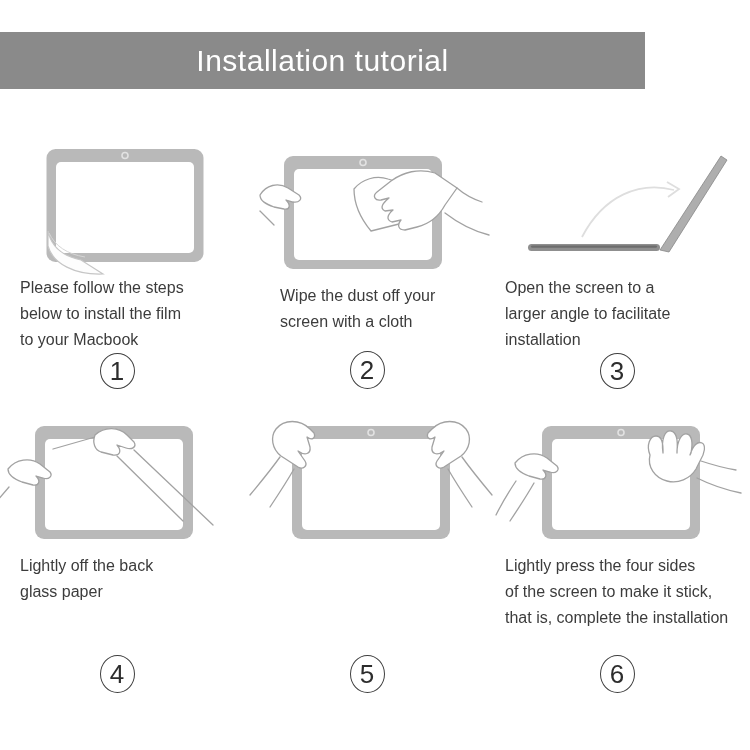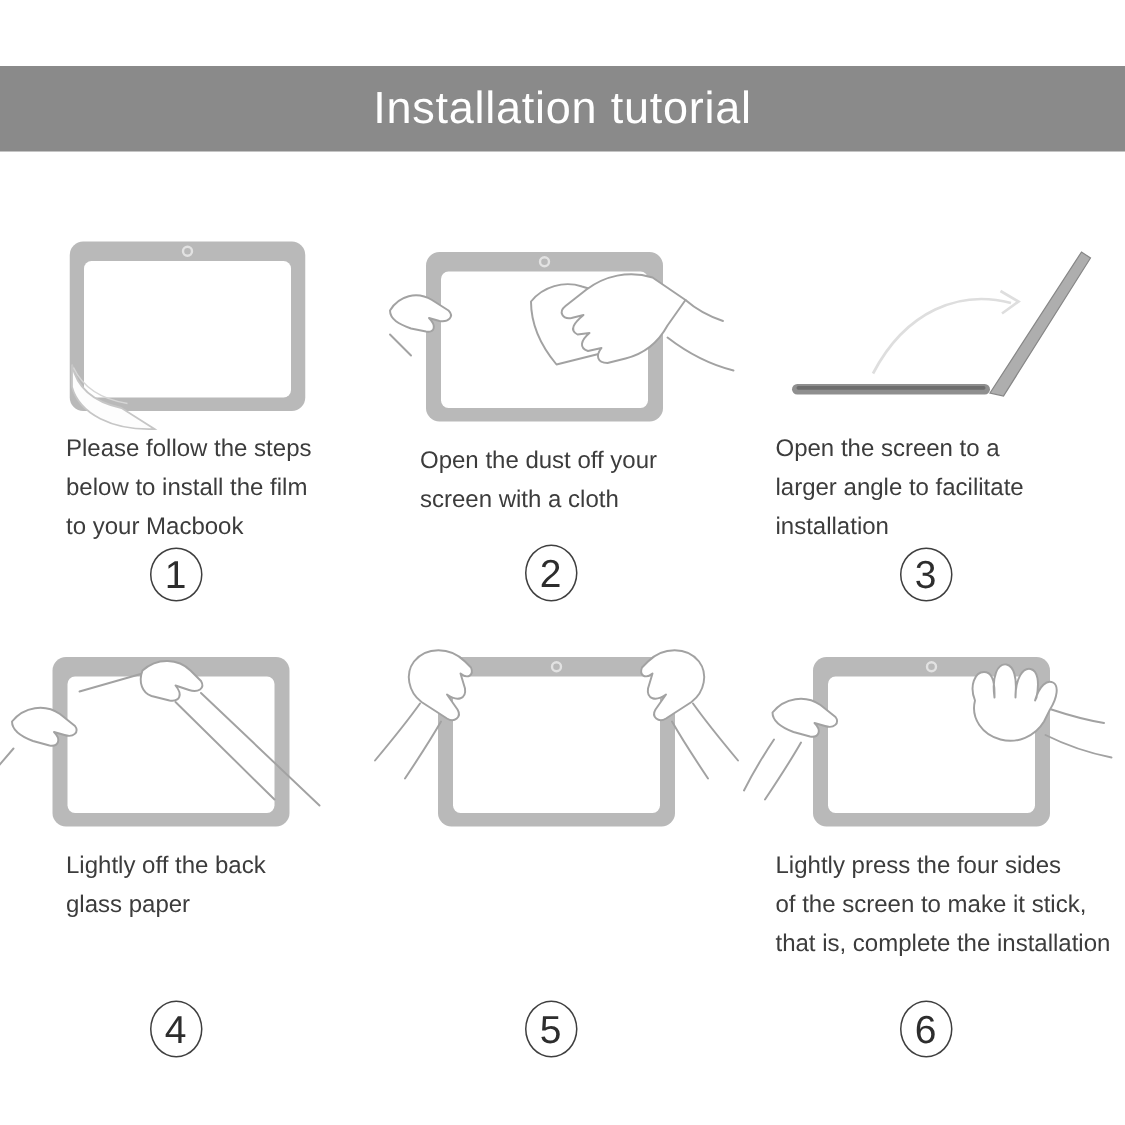--- a/index.html
+++ b/index.html
@@ -2,21 +2,21 @@
 <html><head>
 <meta charset="utf-8">
 <style>
   html,body{margin:0;padding:0;}
   body{
     width:750px;height:750px;background:#ffffff;
     font-family:"Liberation Sans",sans-serif;
     color:#383838;overflow:hidden;position:relative;
   }
   .banner{
-    margin-top:44px;height:57px;width:750px;
+    margin-top:32px;height:57px;width:645px;
     display:flex;align-items:center;justify-content:center;
   }
   .banner-title{
     color:#ffffff;font-size:30px;letter-spacing:0.5px;font-weight:400;
   }
   .grid{
     margin-top:56px;
     display:grid;
     grid-template-columns:250px 250px 250px;
     grid-template-rows:244px 278px;
@@ -25,23 +25,23 @@
   .cell{display:flex;flex-direction:column;align-items:stretch;}
   .illu{
     height:128px;display:flex;align-items:flex-end;justify-content:center;
   }
   .illu svg{overflow:visible;display:block;}
   .step-text{
     margin-top:10px;
     font-size:16px;line-height:26px;color:#3c3c3c;
     white-space:pre-line;
   }
-  .cell:nth-child(3n+1) .step-text{margin-left:44px;width:180px;}
+  .cell:nth-child(3n+1) .step-text{margin-left:20px;width:180px;}
   .cell:nth-child(3n+2) .step-text{margin-left:30px;width:205px;}
-  .cell:nth-child(3n)   .step-text{margin-left:17px;width:228px;}
+  .cell:nth-child(3n)   .step-text{margin-left:5px;width:228px;}
   .num{
     margin-top:auto;align-self:center;transform:translateX(-8px);
     width:35px;height:38px;border:1.5px solid #3f3f3f;border-radius:50%;
     display:flex;align-items:center;justify-content:center;
     font-size:26px;color:#2d2d2d;box-sizing:border-box;
   }
   .hand{stroke:#a2a2a2;stroke-width:1.3;fill:#ffffff;stroke-linecap:round;stroke-linejoin:round;}
   .handline{stroke:#a2a2a2;stroke-width:1.3;fill:none;stroke-linecap:round;}
 </style>
 </head>
@@ -76,21 +76,21 @@
         <rect x="36" y="16" width="138" height="91" rx="5" fill="#ffffff"></rect>
         <circle cx="105" cy="9.5" r="3" fill="#b9b9b9" stroke="#e2e2e2" stroke-width="1.6"></circle>
         <path class="hand" d="M2 42 C8 32 20 29 30 35 L41 42 C45 46 41 50 35 49 L28 47 C33 52 32 57 26 56 L16 54 C8 51 2 48 2 42 Z"></path>
         <path class="handline" d="M2 58 L16 72"></path>
         <path class="hand" d="M96 36 C104 26 118 22 130 26 L153 33 C159 46 159 58 153 68 L113 78 C103 66 96 52 96 36 Z"></path>
         <path class="hand" d="M177 20 C161 15 145 19 133 28 L119 39 C114 43 117 48 123 47 L131 45 C125 50 121 55 127 58 L135 57 C129 62 128 67 134 69 L143 67 C139 72 140 77 147 77 L159 74 C171 71 181 63 187 52 L199 35 Z"></path>
         <path class="handline" d="M199 35 C207 42 215 46 224 49"></path>
         <path class="handline" d="M187 60 C200 70 215 78 231 82"></path>
       </svg>
     </div>
-    <div class="step-text">Open the dust off your
+    <div class="step-text">Wipe the dust off your
 screen with a cloth</div>
     <div class="num">2</div>
   </div>
 
   <div class="cell">
     <div class="illu">
       <svg width="215" height="120" viewBox="0 0 215 120">
         <path d="M64 92 C86 50 122 36 156 45" fill="none" stroke="#dedede" stroke-width="1.8"></path>
         <path d="M149 37 L161 44 L150 52" fill="none" stroke="#dedede" stroke-width="1.8"></path>
         <rect x="10" y="99" width="132" height="7" rx="3.5" fill="#8f8f8f"></rect>

